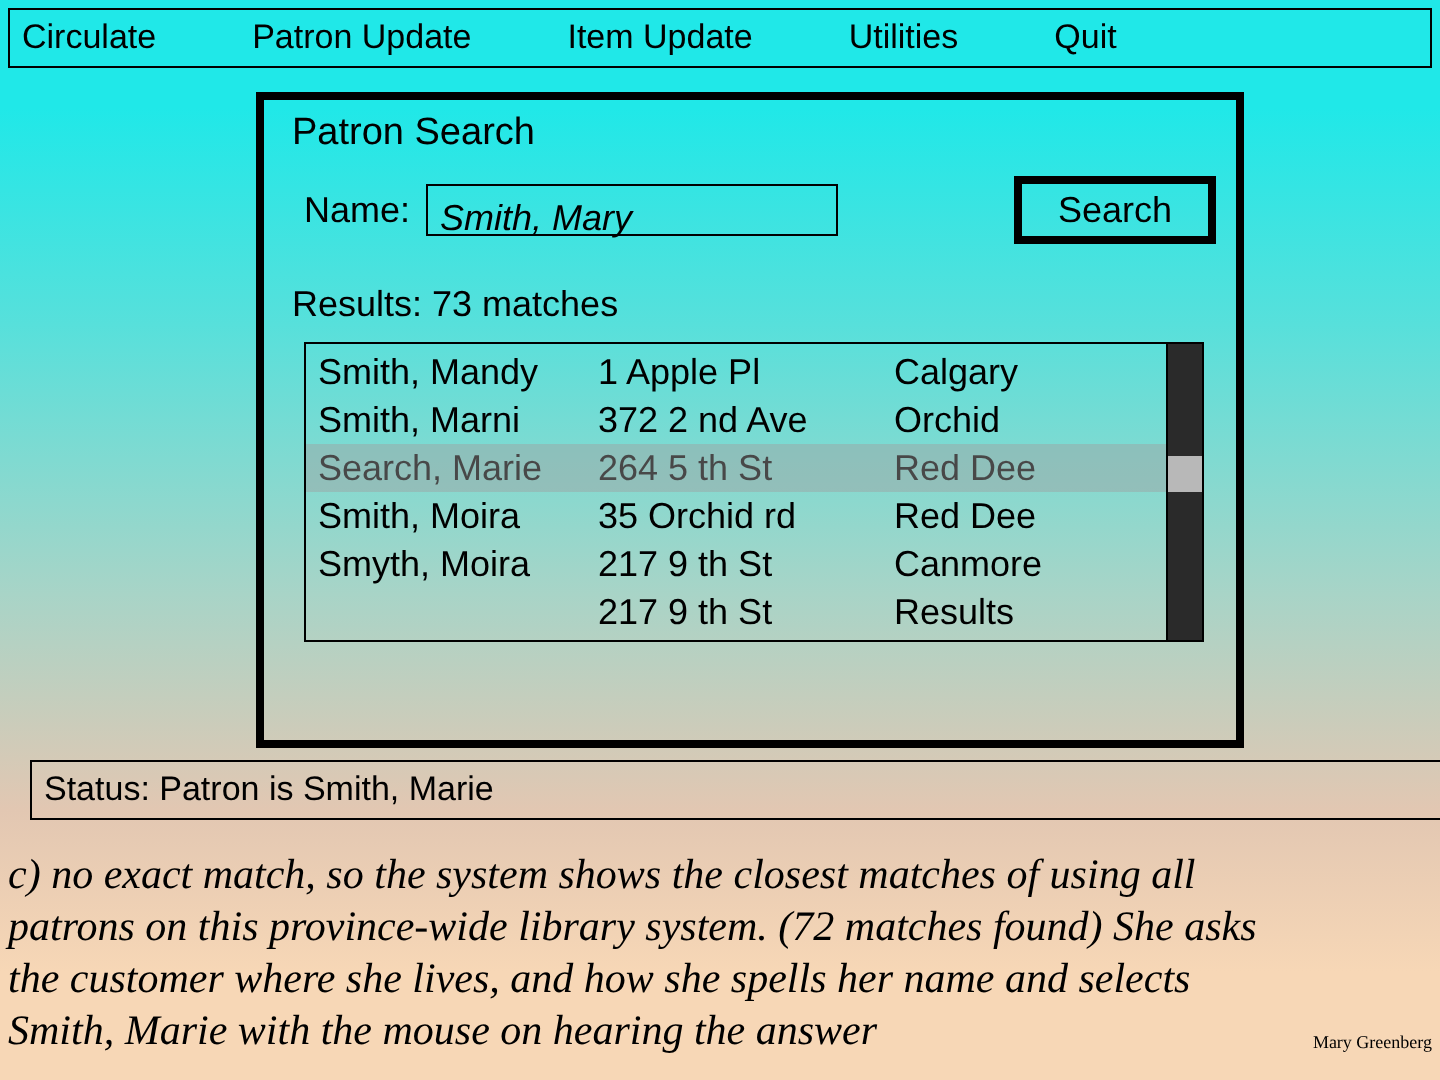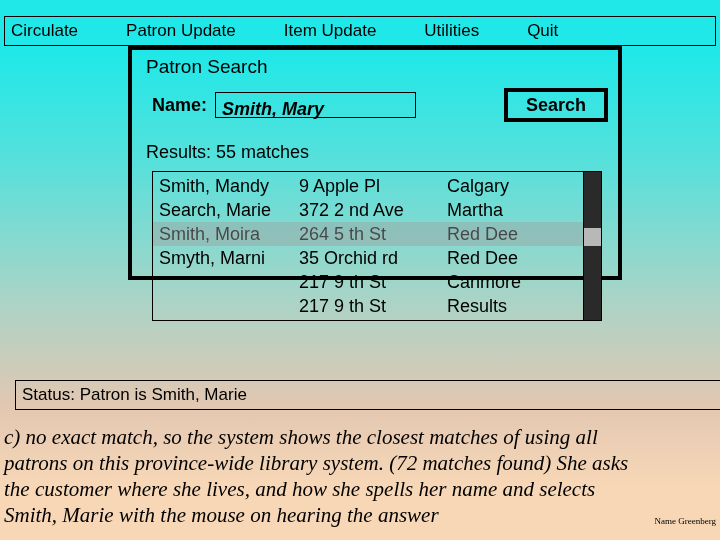--- a/index.html
+++ b/index.html
@@ -19,39 +19,37 @@
     position: absolute;
     left: 4px; top: 4px;
     width: 712px; height: 30px;
     border: 1px solid #000;
     background: transparent;
     display: flex;
     align-items: center;
     padding-left: 6px;
     gap: 48px;
     font-size: 17px;
-    margin-top: 12px;
   }
   .menubar span { white-space: nowrap; }
 
   
   .panel {
     position: absolute;
     left: 128px; top: 46px;
-    width: 494px; height: 234px;
+    width: 494px; height: 328px;
     border: 4px solid #000;
     background: transparent;
     padding: 6px 10px 10px 10px;
     font-size: 18px;
   }
   .panel .title { margin: 0 0 10px 4px; font-size: 19px; }
   .name-row {
     display: flex; align-items: center; gap: 8px;
     margin-left: 10px;
-    font-weight: bold;
   }
   .name-row .lbl { font-size: 18px; }
   .name-input {
     border: 1px solid #000;
     background: transparent;
     font: inherit; font-style: italic;
     padding: 5px 6px;
     width: 210px; height: 26px;
     line-height: 22px;
   }
@@ -155,57 +153,58 @@
 
   <div class="panel">
     <div class="title">Patron Search</div>
 
     <div class="name-row">
       <span class="lbl">Name:</span>
       <div class="name-input">Smith, Mary</div>
       <button class="search-btn">Search</button>
     </div>
 
-    <div class="results-label">Results: 55 matches</div>
+    <div class="results-label">Results: 73 matches</div>
 
     <div class="results-box">
       <div class="results-cols">
         <div class="row-highlight" id="hl" style="top: 50px;"></div>
         <div class="col name" id="col-name">
             <div>Smith, Mandy</div>
+            <div>Smith, Marni</div>
             <div>Search, Marie</div>
             <div>Smith, Moira</div>
-            <div>Smyth, Marni</div>
+            <div>Smyth, Moira</div>
           </div>
         <div class="col addr" id="col-addr">
-            <div>9 Apple Pl</div>
+            <div>1 Apple Pl</div>
             <div>372 2 nd Ave</div>
             <div>264 5 th St</div>
             <div>35 Orchid rd</div>
             <div>217 9 th St</div>
             <div>217 9 th St</div>
           </div>
         <div class="col city" id="col-city">
             <div>Calgary</div>
-            <div>Martha</div>
+            <div>Orchid</div>
             <div>Red Dee</div>
             <div>Red Dee</div>
             <div>Canmore</div>
             <div>Results</div>
           </div>
       </div>
       <div class="scrollbar">
         <div class="thumb" id="thumb-top" style="top: 0px; height: 56px;"></div>
         <div class="thumb" id="thumb-bottom" style="bottom: 0px; height: 74px;"></div>
       </div>
     </div>
   </div>
 
   <div class="statusbar">
     <span>Status: Patron is Smith, Marie</span>
   </div>
 
   <div class="caption-row">
     <div class="caption">c) no exact match, so the system shows the closest matches of using all patrons on this province-wide library system. (72 matches found) She asks the customer where she lives, and how she spells her name and selects Smith, Marie with the mouse on hearing the answer</div>
-    <div class="credit">Name Greenberg</div>
+    <div class="credit">Mary Greenberg</div>
   </div>
 
 </div>
 
 </body></html>

